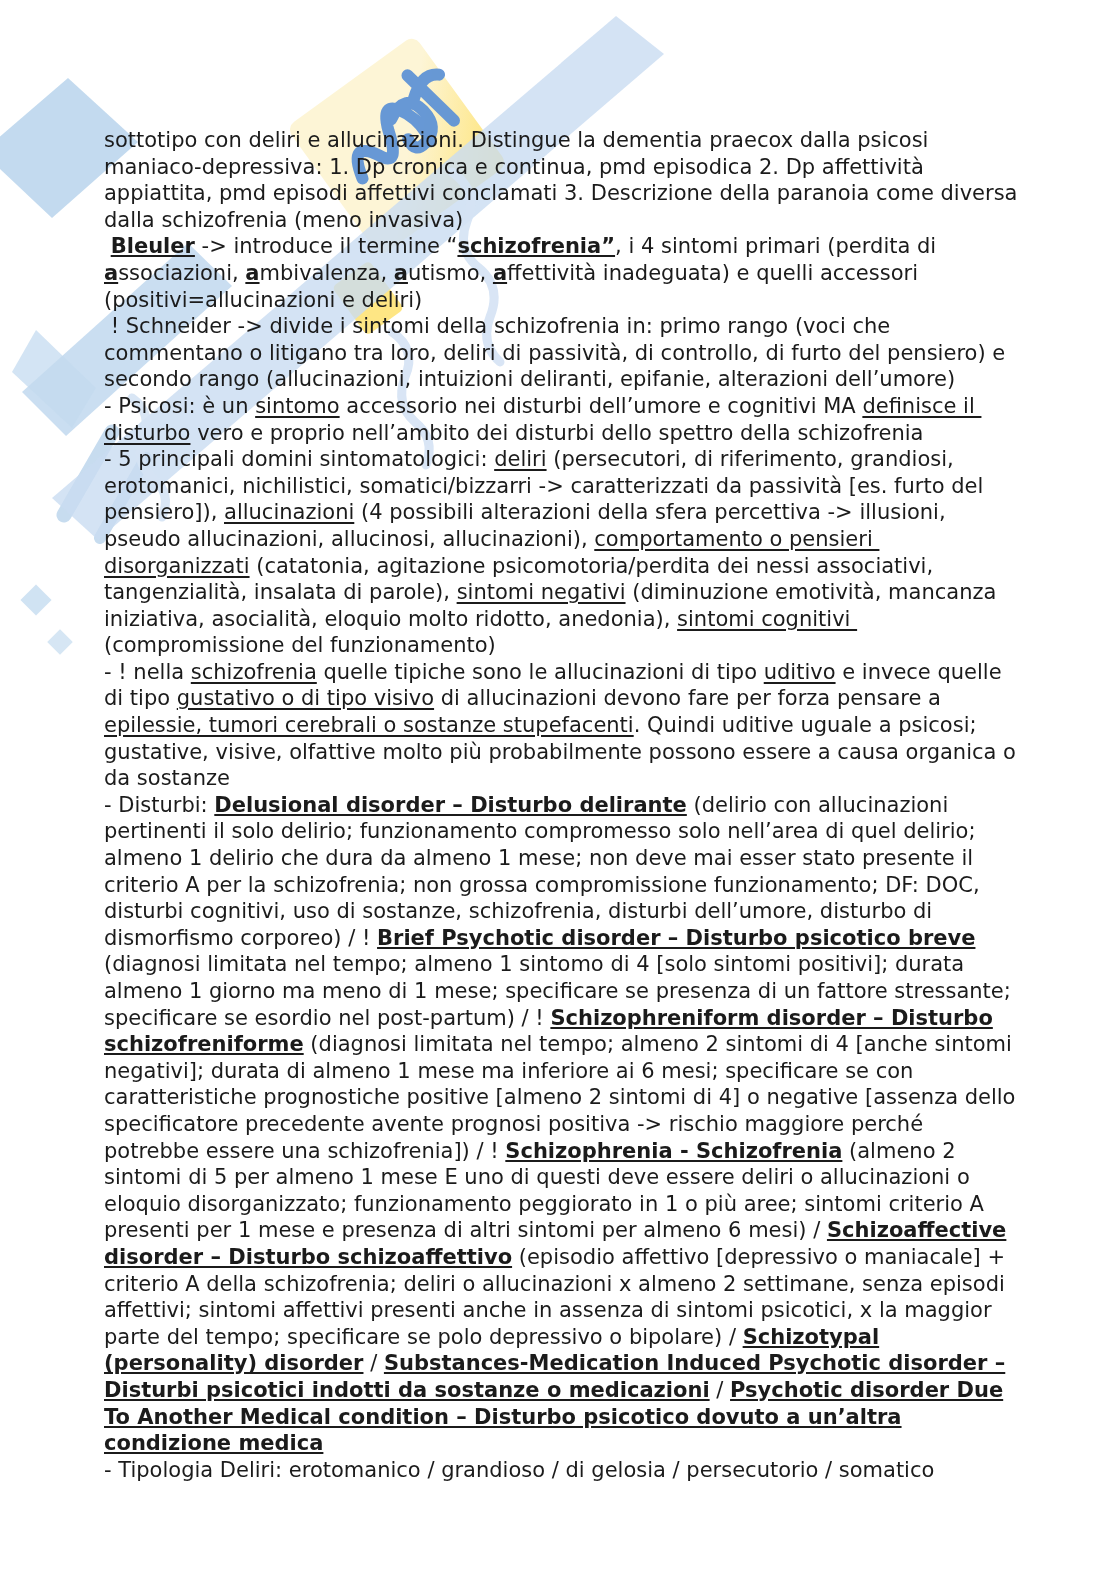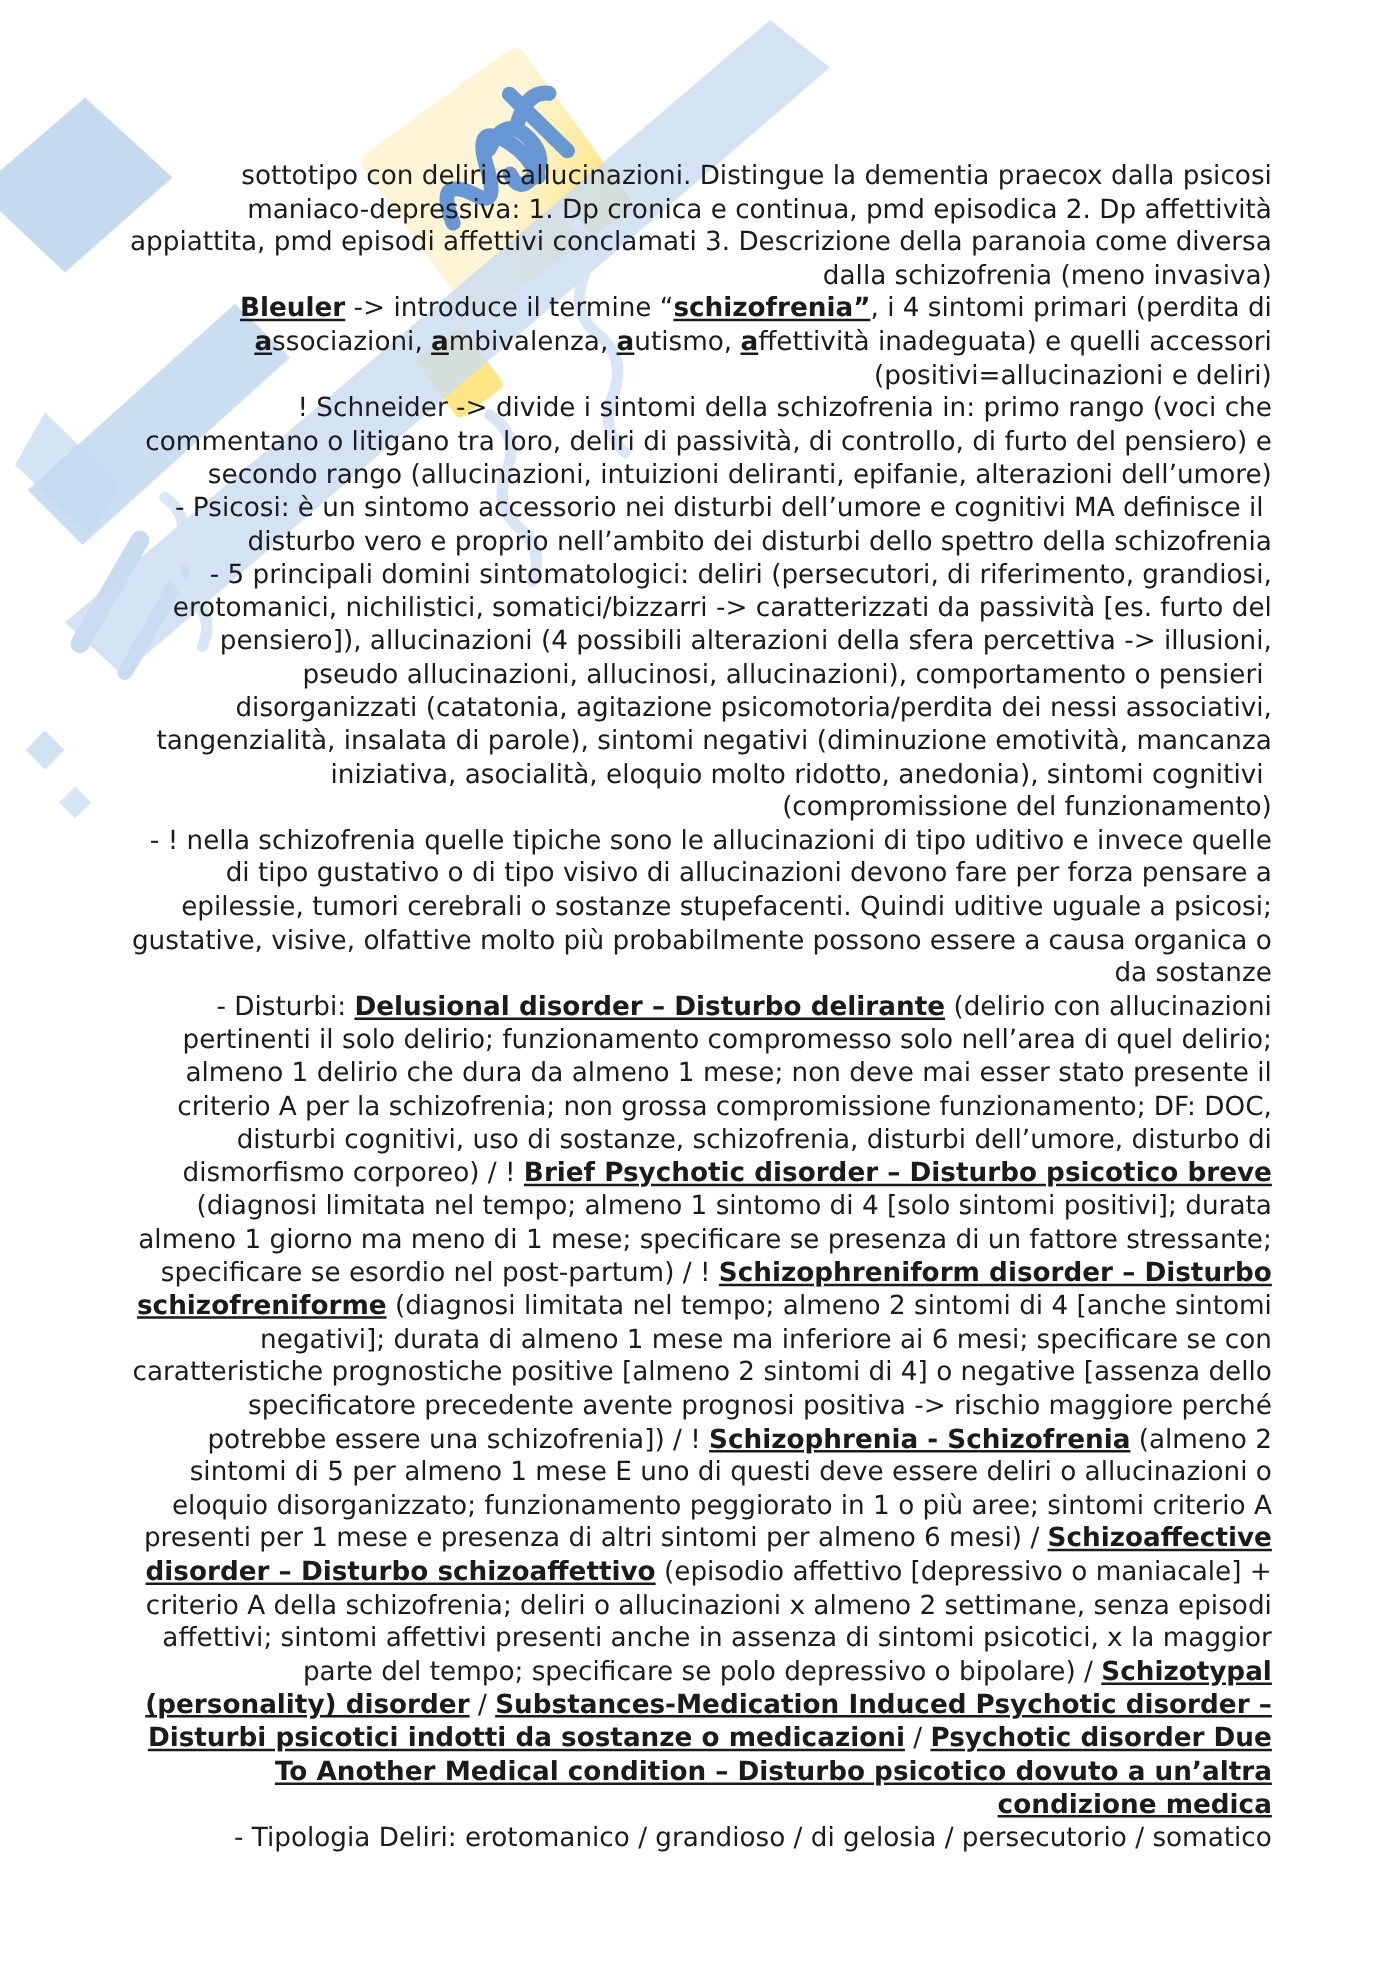--- a/index.html
+++ b/index.html
@@ -6,41 +6,41 @@
     margin: 0; padding: 0;
     background: #ffffff;
     font-family: "DejaVu Sans", "Liberation Sans", sans-serif;
   }
   .page {
     position: relative;
     width: 1116px;
     height: 1579px;
     background: var(--page-bg, #ffffff);
     overflow: hidden;
-    text-align: right;
   }
   .watermark {
     position: absolute;
     left: 0; top: 0;
     z-index: 0;
     pointer-events: none;
   }
   .text-block {
     position: absolute;
     left: 104px;
     top: 127px;
     z-index: 1;
     color: var(--text-color, #1b1b1b);
     font-size: 21px;
     line-height: 26.6px;
     white-space: pre;
   }
   .text-block .line { height: 26.6px; }
   .text-block span.b { font-weight: bold; text-decoration: underline; }
   .text-block span.u {
+    text-decoration: underline;
     text-decoration-thickness: 1.5px;
     text-underline-offset: 3px;
   }
 </style>
 </head>
 <body>
 
 <div class="page">
 
   <svg class="watermark" width="720" height="720" viewBox="0 0 720 720" aria-hidden="true">

